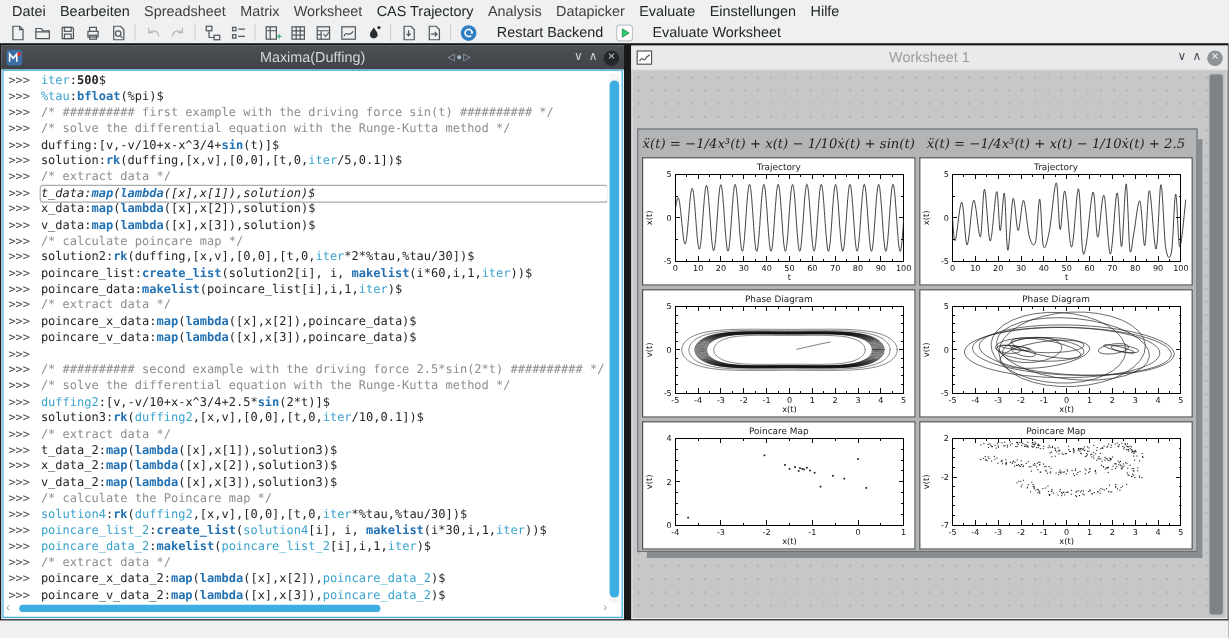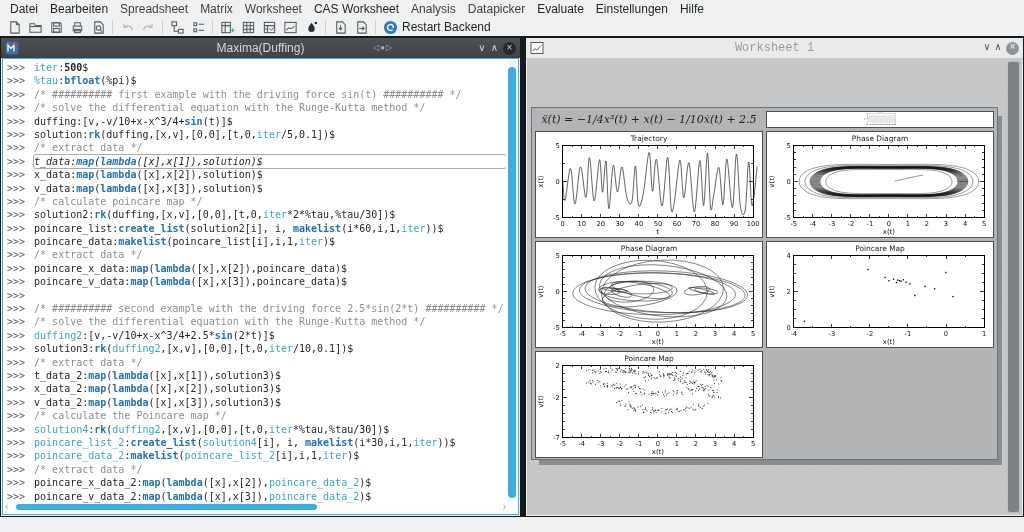--- a/index.html
+++ b/index.html
@@ -7,31 +7,31 @@
     font-family:"Liberation Sans",sans-serif;font-size:12px;color:#232627;background:#eff0f1;}
   
   .menubar{height:18px;display:flex;align-items:center;background:#eff0f1;padding-left:4px;}
   .menubar .mi{padding:0 6px;line-height:18px;cursor:default;}
   .menubar .mi.disabled{color:#404040;}
   
   .toolbar{height:18px;display:flex;align-items:center;background:#eff0f1;padding-left:4px;gap:1px;}
   .tbtn{width:20px;height:17px;display:flex;align-items:center;justify-content:center;}
   .tbtn svg{width:15px;height:15px;}
   .tsep{width:1px;height:14px;background:#cfd0d1;margin:0 3px;}
-  .tlabelbtn{display:flex;align-items:center;gap:4px;padding:0 6px 0 3px;height:17px;}
+  .tlabelbtn{display:flex;align-items:center;gap:16px;padding:0 6px 0 3px;height:17px;}
   .tlabelbtn svg{width:15px;height:15px;}
   
   .main{position:absolute;top:36px;left:0;right:0;bottom:0;background:#17191b;}
   .bottomstrip{position:absolute;left:0;right:0;bottom:0;height:15px;background:#eff0f1;}
   .panel{position:absolute;top:2px;height:478px;background:#eff0f1;}
   .panel.left{left:1px;width:519px;}
   .panel.right{left:526px;width:497px;}
   .ptitle{position:relative;height:20px;line-height:20px;}
   .ptitle.dark{background:linear-gradient(#4d5156,#3f4347);color:#d4d6d8;}
-  .ptitle.light{background:#e9eaeb;color:#9a9c9e;border-bottom:1px solid #cbccce;font-family:Liberation Mono, monospace;}
+  .ptitle.light{background:#e9eaeb;color:#9a9c9e;border-bottom:1px solid #cbccce;}
   .ptitle .picon{position:absolute;left:4px;top:3px;width:14px;height:14px;}
   .ptitle .picon svg{width:14px;height:14px;}
   .ptitle .ptext{position:absolute;left:0;right:0;text-align:center;font-size:12px;}
   .ptitle .dockind{position:absolute;left:372px;top:0;font-size:8px;color:#9fb4c4;letter-spacing:1px;}
   .pbtns{position:absolute;right:4px;top:0;display:flex;align-items:center;gap:5px;height:20px;}
   .pbtn{font-size:10px;line-height:10px;}
   .ptitle.dark .pbtn{color:#cfd2d4;}
   .ptitle.light .pbtn{color:#4a4e52;}
   .pclose{width:13px;height:13px;border-radius:50%;display:flex;align-items:center;justify-content:center;font-size:10px;line-height:10px;}
   .pclose.dark{background:#26292c;color:#c9cccf;}
@@ -71,21 +71,21 @@
 </head>
 <body>
 
 <div class="window">
   <div class="menubar" id="menubar">
       <span class="mi">Datei</span>
       <span class="mi">Bearbeiten</span>
       <span class="mi disabled">Spreadsheet</span>
       <span class="mi disabled">Matrix</span>
       <span class="mi disabled">Worksheet</span>
-      <span class="mi">CAS Worksheet</span>
+      <span class="mi">CAS Trajectory</span>
       <span class="mi disabled">Analysis</span>
       <span class="mi disabled">Datapicker</span>
       <span class="mi">Evaluate</span>
       <span class="mi">Einstellungen</span>
       <span class="mi">Hilfe</span>
     </div>
   <div class="toolbar" id="toolbar">
       <span class="tbtn">
         <svg viewBox="0 0 16 16" fill="none" stroke="#54585b" stroke-width="1.1">
           <path d="M4 2h6l3 3v9H4z"></path>
@@ -197,20 +197,29 @@
       <span class="tsep"></span>
       <span class="tlabelbtn">
         <span style="width: 15px; height: 15px; display: flex;">
           <svg viewBox="0 0 16 16">
             <circle cx="8" cy="8" r="7" fill="#2e7fc1"></circle>
             <path d="M11.2 8a3.2 3.2 0 1 0-1 2.3" stroke="#fff" stroke-width="1.4" fill="none"></path>
             <path d="M11.6 6.4v2.2H9.4z" fill="#fff"></path>
           </svg>
         </span>
         <span>Restart Backend</span>
+      </span>
+      <span class="tlabelbtn">
+        <span style="width: 15px; height: 15px; display: flex;">
+          <svg viewBox="0 0 16 16">
+            <rect x="1" y="1" width="14" height="14" rx="2.5" fill="#fdfdfd" stroke="#bfc1c3"></rect>
+            <path d="M6 4.2l6 3.8-6 3.8z" fill="#2ecc71" stroke="#1e8449" stroke-width="0.7"></path>
+          </svg>
+        </span>
+        <span>Evaluate Worksheet</span>
       </span>
     </div>
   <div class="main">
     <div class="bottomstrip"></div>
 
     <div class="panel left">
       <div class="ptitle dark">
         <span class="picon">
           <svg viewBox="0 0 14 14">
               <rect x="0.5" y="0.5" width="13" height="13" rx="2" fill="#3b6ea5"></rect>
@@ -249,20 +258,21 @@
         </span>
         <span class="ptext">Worksheet 1</span>
         <span class="pbtns">
           <span class="pbtn">∨</span>
           <span class="pbtn">∧</span>
           <span class="pclose light">×</span>
         </span>
       </div>
       <div class="scrollarea">
         <div class="page">
+          <div class="eq">ẍ(t) = −1/4x³(t) + x(t) − 1/10ẋ(t) + sin(t)</div>
           <div class="eq">ẍ(t) = −1/4x³(t) + x(t) − 1/10ẋ(t) + 2.5 sin(t)</div>
           <div class="plot">
               <svg viewBox="0 0 228 105">
                 <text x="114" y="9" text-anchor="middle" font-size="7.5" fill="#222" font-family="DejaVu Sans, sans-serif">Trajectory</text>
                 <rect x="27" y="13" width="192" height="73" fill="none" stroke="#000" stroke-width="1" shape-rendering="crispEdges"></rect>
                 <line x1="27" y1="86" x2="27" y2="82" stroke="#000" stroke-width="0.8" shape-rendering="crispEdges"></line>
                 <line x1="27" y1="13" x2="27" y2="17" stroke="#000" stroke-width="0.8" shape-rendering="crispEdges"></line>
                 <text x="27" y="94" text-anchor="middle" font-size="6.8" fill="#111" font-family="DejaVu Sans, sans-serif">0</text>
                 <line x1="46.2" y1="86" x2="46.2" y2="82" stroke="#000" stroke-width="0.8" shape-rendering="crispEdges"></line>
                 <line x1="46.2" y1="13" x2="46.2" y2="17" stroke="#000" stroke-width="0.8" shape-rendering="crispEdges"></line>

